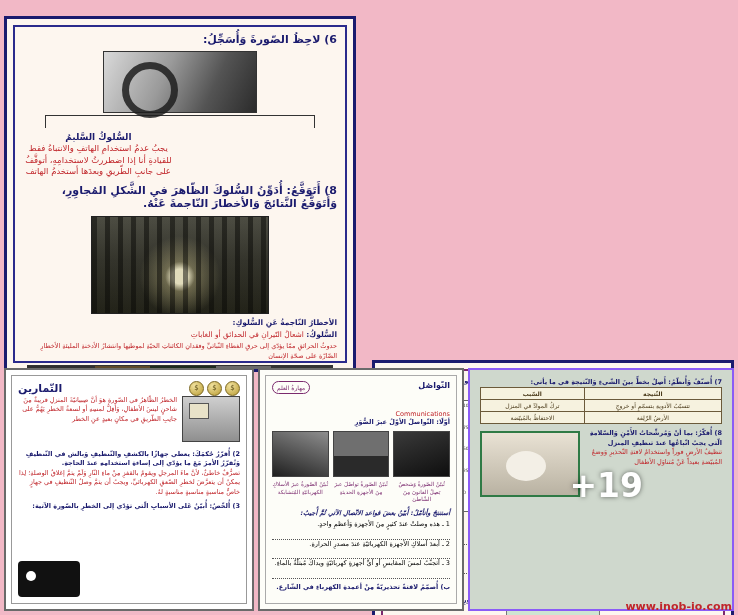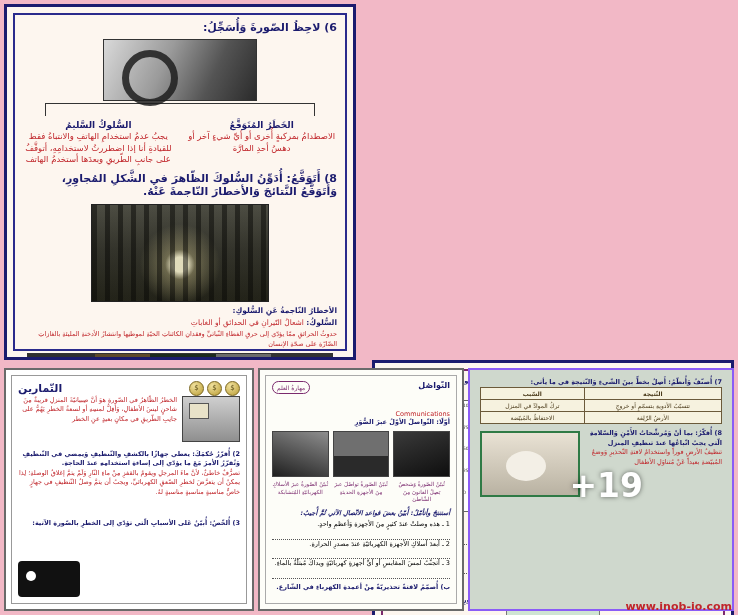--- a/index.html
+++ b/index.html
@@ -19,21 +19,21 @@
     box-sizing:border-box;
     position:relative;
     overflow:hidden;
   }
   .rtl{direction:rtl;text-align:right;}
   .ttl{color:#1b1b6e;font-weight:bold;}
   .red{color:#c0262b;}
   .line{border-bottom:1px dotted #555;height:9px;}
 
   
-  #p1{left:4px;top:4px;width:352px;height:356px;}
+  #p1{left:4px;top:16px;width:352px;height:356px;}
   #p1 .pad{position:absolute;inset:6px;border:2px solid #2a2a8c;padding:6px 8px;}
   #p1 .h{font-size:11px;}
   .carimg{
     width:152px;height:60px;margin:5px auto 2px auto;
     background:
       linear-gradient(115deg,#d9d9d9 0%,#9a9a9a 40%,#545454 70%,#2b2b2b 100%);
     border:1px solid #333;position:relative;
   }
   .carimg:after{
     content:"";position:absolute;left:18px;top:10px;width:42px;height:42px;
@@ -116,42 +116,40 @@
     <div class="h ttl">
       <span>6)</span>
       <span>لاحِظُ الصّورةَ وَأُسَجِّلُ:</span>
     </div>
 
     <div class="carimg"></div>
     <div class="brace"></div>
 
     <div class="twocol" style="margin-top:3px;">
       <div>
-        <div class="ttl" style="text-align:center;font-size:9px;">الخَطَرُ المُتَوَقَّعُ</div>
-        <div class="red" style="text-align:center;">الاصطدامُ بمركبةٍ أُخرى أو أيِّ شيءٍ آخر أو دهسُ أحدِ المارَّة</div>
       </div>
       <div>
         <div class="ttl" style="text-align:center;font-size:9px;">السُّلوكُ السَّليمُ</div>
         <div class="red" style="text-align:center;">يجبُ عدمُ استخدامِ الهاتفِ والانتباهُ فقط للقيادةِ أنا إذا اضطررتُ لاستخدامِهِ، أتوقَّفُ على جانبِ الطّريقِ وبعدَها أستخدمُ الهاتف</div>
       </div>
     </div>
 
     <div class="h ttl" style="margin-top:6px;">
       <span>8)</span>
       <span>أَتَوَقَّعُ: أُدَوِّنُ السُّلوكَ الظّاهرَ في الشَّكلِ المُجاوِرِ، وَأَتَوَقَّعُ النَّتائجَ وَالأخطارَ النّاجمةَ عَنْهُ.</span>
     </div>
 
     <div class="forestimg"></div>
 
     <div class="sm ttl" style="margin-top:2px;">الأخطارُ النّاجمةُ عَنِ السُّلوكِ:</div>
     <div class="sm" style="margin-top:2px;">
       <span class="ttl">السُّلوكُ:</span>
       <span class="red">اشعالُ النّيرانِ في الحدائقِ أو الغاباتِ</span>
     </div>
-    <div class="xs red" style="margin-top:1px;">حدوثُ الحرائقِ ممّا يؤدّي إلى حرقِ الغطاءِ النّباتيِّ وفقدانِ الكائناتِ الحيّةِ لموطنِها وانتشارُ الأدخنةِ المليئةِ بالغازاتِ الضّارّةِ على صحّةِ الإنسان</div>
+    <div class="xs red" style="margin-top:1px;">حدوثُ الحرائقِ ممّا يؤدّي إلى حرقِ الغطاءِ النّباتيِّ وفقدانِ الكائناتِ الحيّةِ لموطنِها وانتشارُ الأدخنةِ المليئةِ الأخطارِ الضّارّةِ على صحّةِ الإنسان</div>
 
     <div class="stripimg"></div>
   </div>
 </div>
 
 <div class="page sheet rtl" id="p2">
   <div class="pad">
 
     <div class="xs ttl">
       <span>4)</span>
@@ -218,25 +216,25 @@
       </div>
       <div class="ttl" style="font-size:11px;">التّمارين</div>
     </div>
 
     <div class="roomimg"></div>
     <div class="xs red">الخطرُ الظّاهرُ في الصّورةِ هوَ أنَّ صِبيانيّةَ المنزلِ قريبةٌ مِنَ شاحنٍ ليسَ الأطفالِ، وَأَقِلُّ لمسِهِ أو لسعةُ الخطرِ يَهُمُّ على جانِبِ الطّريقِ في مكانٍ بعيدٍ عنِ الخطر</div>
 
     <div style="clear:both"></div>
     <div class="xs ttl" style="margin-top:5px;">
       <span>2)</span>
-      <span>أُقرّرُ حُكمَكَ: يعطي جهازًا بالكشفِ والتّنظيفِ وَيمضي في التّنظيفِ وَتُقرّرُ الأمرَ مَعَ ما يؤدّي إلى إساءةِ استخدامِهِ عندَ الحاجةِ.</span>
+      <span>أُقرّرُ حُكمَكَ: يعطي جهازًا بالكشفِ والتّنظيفِ وَبالش في التّنظيفِ وَتُقرّرُ الأمرَ مَعَ ما يؤدّي إلى إساءةِ استخدامِهِ عندَ الحاجةِ.</span>
     </div>
     <div class="xs red">تصرُّفٌ خاطئٌ، لأنَّ ماءَ المرجلِ ويقومُ بالقفزِ مِنْ ماءِ النّارِ وَلَمْ يتمَّ إغلاقُ الوصلةِ؛ لِذا يمكنُ أن يتعرَّضَ لخطرِ الصّعقِ الكهربائيِّ، ويجبُ أن يتمَّ وصلُ التّنظيفِ في جهازٍ خاصٍّ مناسبةٍ مناسبةٍ مناسبةٍ لهُ.</div>
 
-    <div class="xs ttl" style="margin-top:22px;">
+    <div class="xs ttl" style="margin-top:5px;">
       <span>3)</span>
       <span>أُلخّصُ: أُبيّنُ عَلى الأسبابِ الّتي تؤدّي إلى الخطرِ بالصّورةِ الآتية:</span>
     </div>
     <div class="blackblob"></div>
   </div>
 </div>
 
 <div class="page rtl" id="p4">
   <div class="pad">
     <div style="display:flex;justify-content:space-between;align-items:flex-start;">

